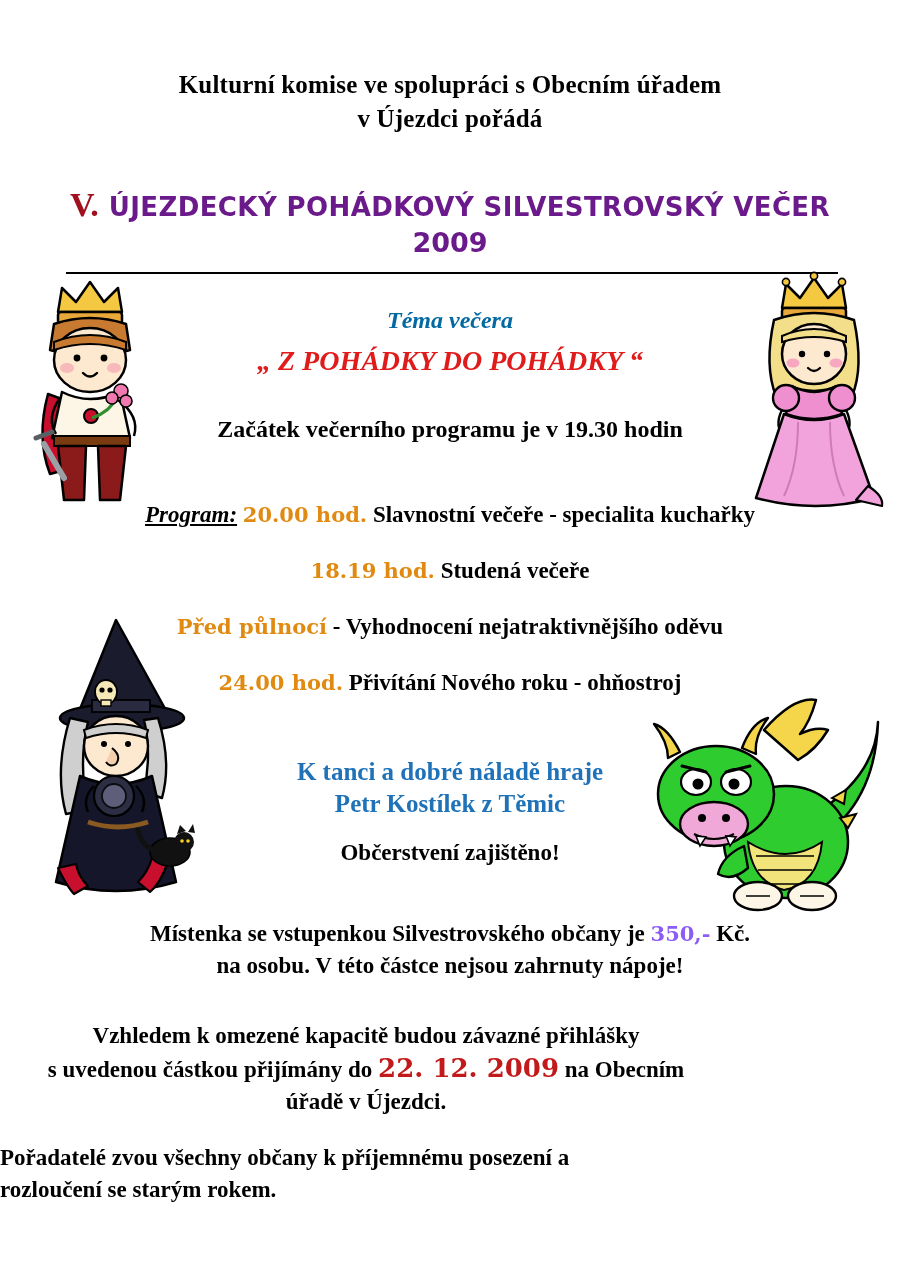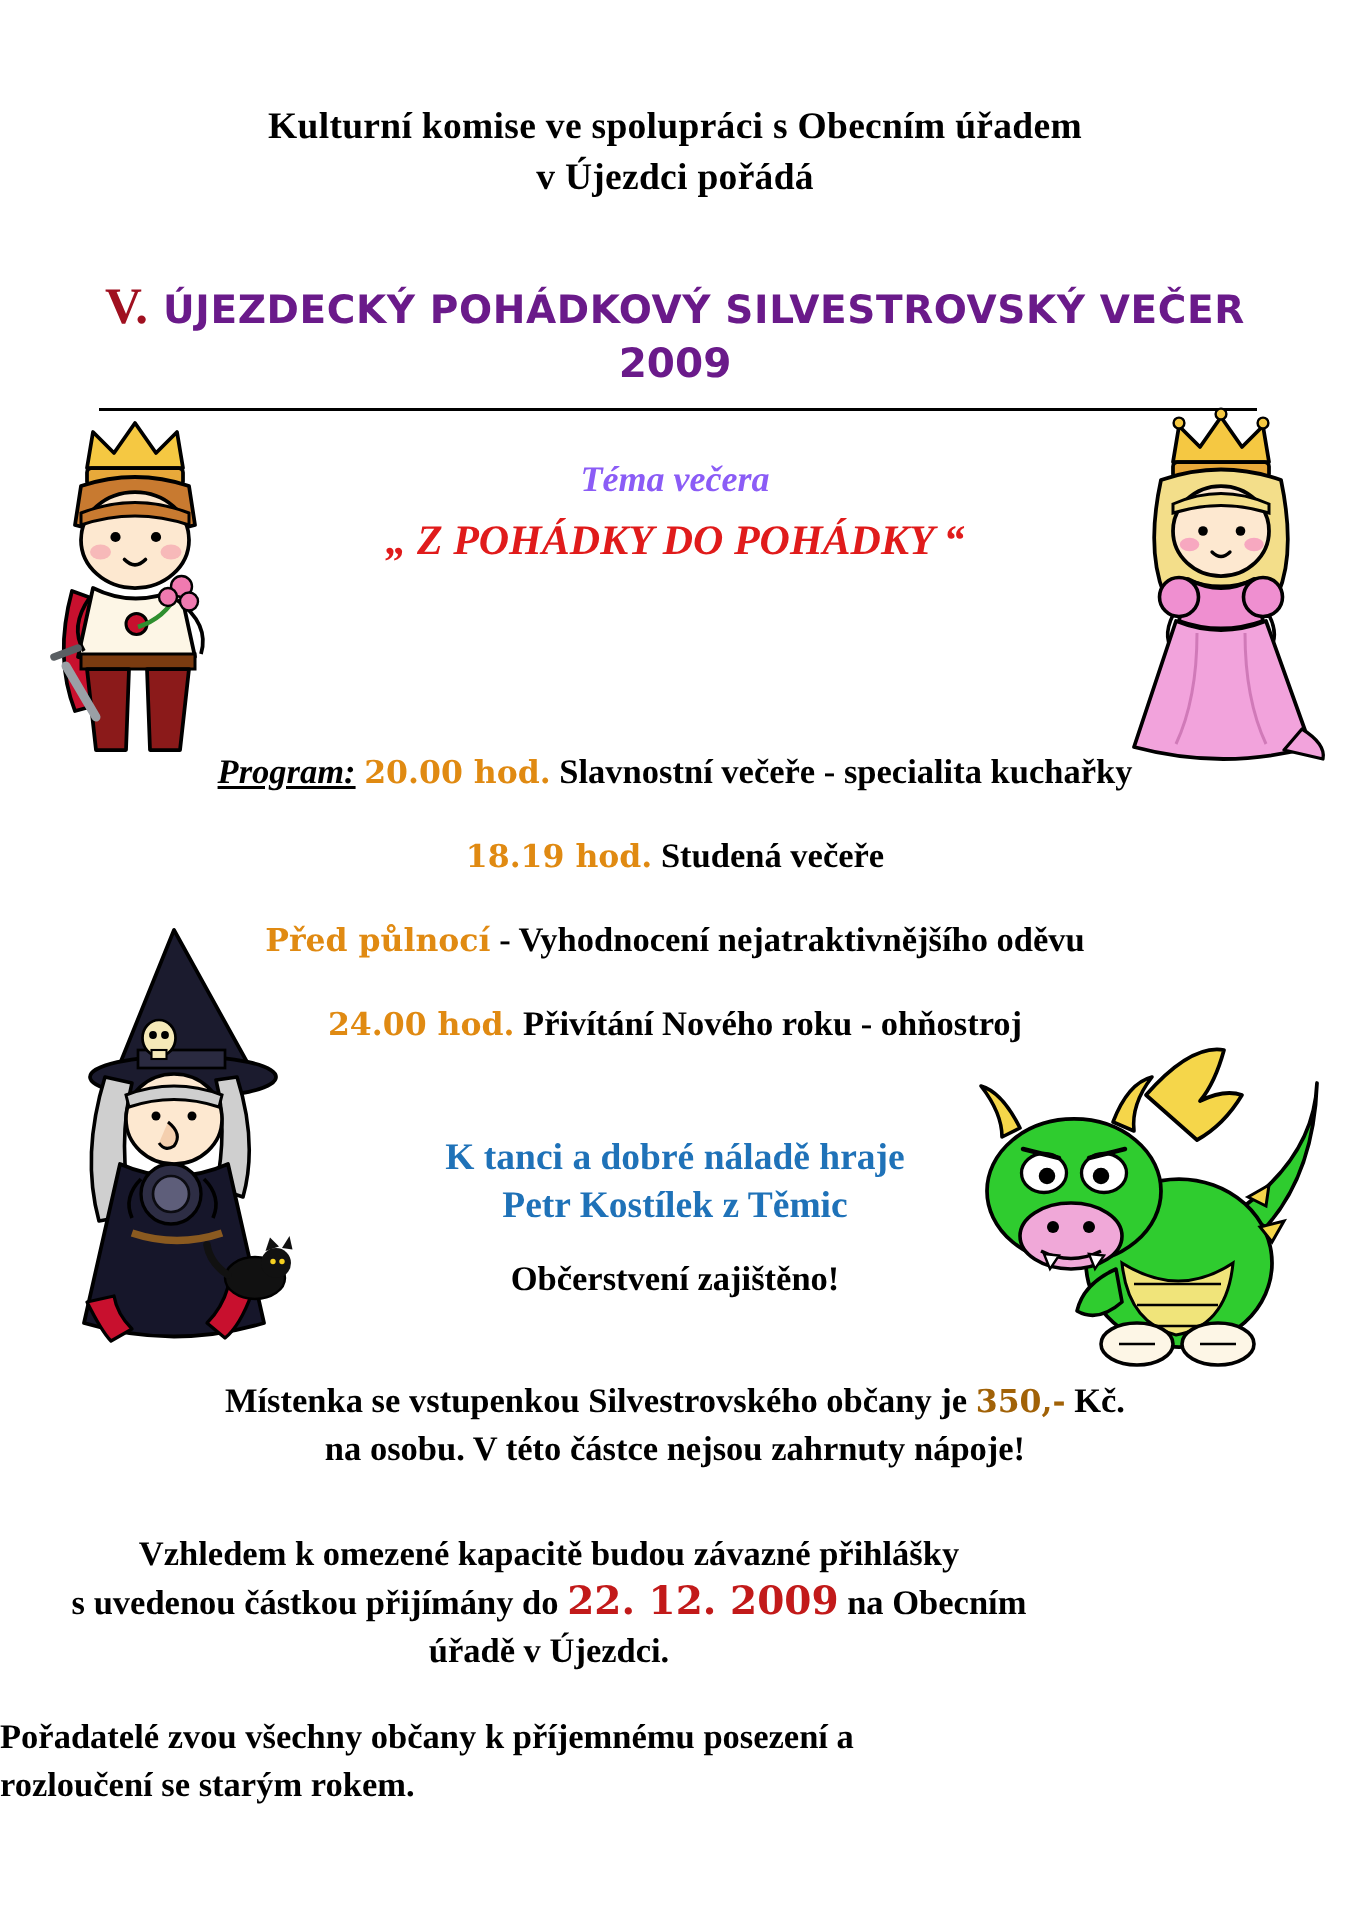--- a/index.html
+++ b/index.html
@@ -88,21 +88,21 @@
 
   
   .theme-wrap {
     position: absolute;
     top: 305px;
     left: 0;
     width: 900px;
     text-align: center;
   }
   .theme-label {
-    color: #8b5cf6;
+    color: #0369a1;
     font-family: "Liberation Serif", serif;
     font-weight: bold;
     font-style: italic;
     font-size: 24px;
     line-height: 30px;
   }
   .theme-title {
     color: #e01b1b;
     font-family: "Liberation Serif", serif;
     font-weight: bold;
@@ -182,21 +182,21 @@
     top: 918px;
     left: 0;
     width: 900px;
     text-align: center;
     font-family: "Liberation Serif", serif;
     font-weight: bold;
     font-size: 23px;
     line-height: 32px;
   }
   .price-amount {
-    color: #a16207;
+    color: #8b5cf6;
     font-family: "DejaVu Serif", serif;
     font-size: 21px;
   }
 
   
   .footer1 {
     position: absolute;
     top: 1020px;
     left: 0;
     width: 732px;
@@ -250,20 +250,21 @@
     <div class="title-year">2009</div>
   </div>
 
   <div class="rule"></div>
 
   <div class="theme-wrap">
     <div class="theme-label">Téma večera</div>
     <div class="theme-title">„ Z POHÁDKY DO POHÁDKY “</div>
   </div>
 
+  <div class="start-line">Začátek večerního programu je v 19.30 hodin</div>
 
   <div class="program">
     <div class="prog-row">
       <span class="prog-label">Program:</span>
       <span class="prog-time">20.00 hod.</span>
       <span class="prog-text">Slavnostní večeře - specialita kuchařky</span>
     </div>
     <div class="prog-row">
       <span class="prog-time">18.19 hod.</span>
       <span class="prog-text">Studená večeře</span>

